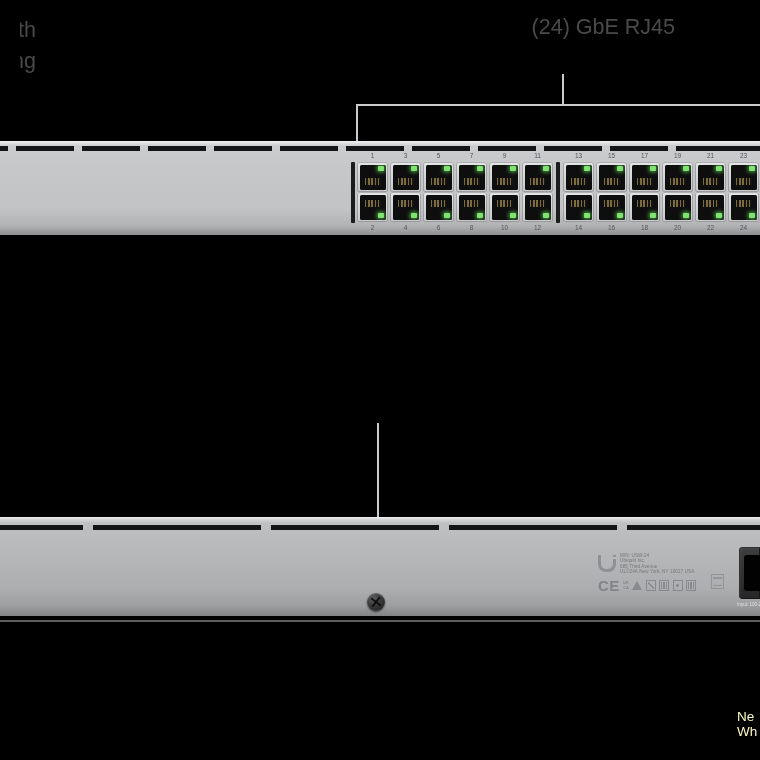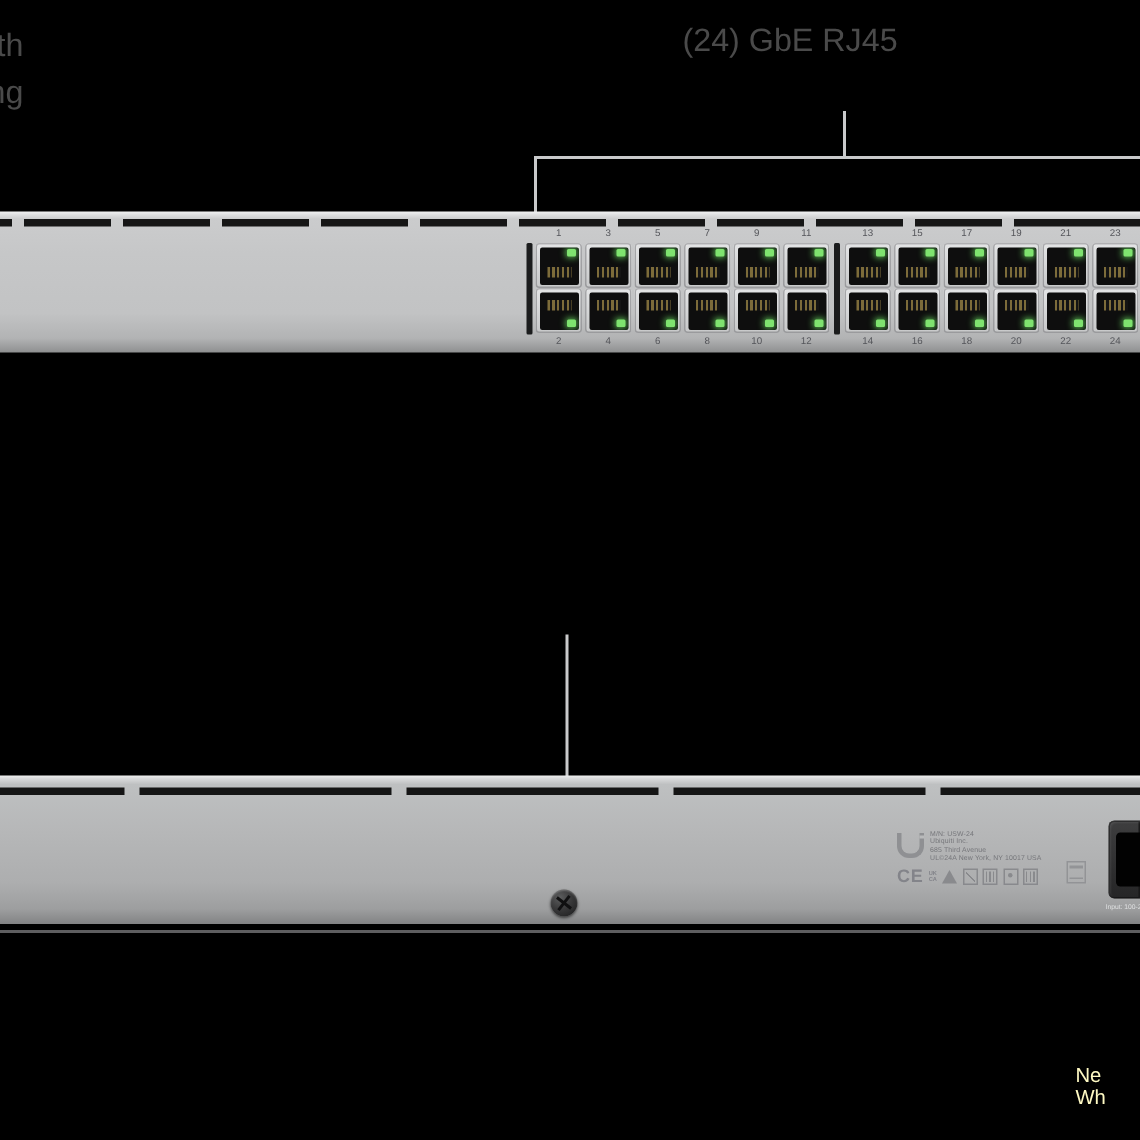--- a/index.html
+++ b/index.html
@@ -1,29 +1,29 @@
 <!DOCTYPE html>
 <html><head>
 <meta charset="utf-8">
 <style>
   html,body{margin:0;padding:0;width:760px;height:760px;background:#000;overflow:hidden;
     font-family:"Liberation Sans",sans-serif;}
   #stage{position:absolute;inset:0;width:760px;height:760px;background:#000000;}
 
   
-  .ann{position:absolute;color:#4a4a4a;font-size:21.5px;line-height:30px;text-align:left;}
+  .ann{position:absolute;color:#4a4a4a;font-size:21.5px;line-height:30px;text-align:right;}
   #ann-ports{left:455px;top:12px;width:220px;}
   #ann-cooling{left:276px;top:394px;width:224px;}
   .ann-line{position:absolute;background:#c9cacb;}
   #ports-connector{left:562px;top:74px;width:2px;height:31px;}
   #ports-bracket-h{left:356px;top:104px;width:404px;height:2px;}
   #ports-bracket-v{left:356px;top:104px;width:2px;height:38px;}
   #cooling-pointer{left:377px;top:423px;width:2px;height:95px;}
 
-  .frag{position:absolute;color:#4a4a4a;white-space:nowrap;}
+  .frag{position:absolute;color:#4a4a4a;white-space:nowrap;margin-left:20px;}
   #frag-tl{left:0;top:15px;width:16px;overflow:hidden;direction:rtl;font-size:21.5px;line-height:31px;}
   #frag-br{left:717px;top:709px;font-size:13.5px;line-height:15px;color:#fef9c3;}
 
   
   #front-panel{position:absolute;left:0;top:141px;width:760px;height:94px;
     background:linear-gradient(180deg,#f2f3f3 0,#e0e1e2 2px,#cbcccd 5px,#c6c7c8 30%,#c2c3c4 72%,#b2b3b4 90%,#8e8f90 100%);}
   .vents{position:absolute;left:0;top:5px;height:5px;width:100%;
     background:repeating-linear-gradient(90deg,#161616 0 58px,rgba(0,0,0,0) 58px 66px);
     background-position:-50px 0;}
   .block-divider{position:absolute;width:4px;height:61px;top:21px;background:#1b1c1d;border-radius:1px;}
@@ -59,21 +59,21 @@
     box-shadow:0 1px 2px rgba(0,0,0,.6),inset 0 1px 1px rgba(255,255,255,.22);}
   #screw:before,#screw:after{content:"";position:absolute;background:#101011;left:3px;right:3px;top:8px;height:2px;}
   #screw:before{transform:rotate(38deg);} #screw:after{transform:rotate(-52deg);}
 
   #label-block{position:absolute;left:598px;top:36px;display:flex;gap:4px;align-items:flex-start;}
   .u-logo{width:12px;height:14px;border:3px solid #8f9093;border-top:none;border-radius:0 0 8px 8px;
     position:relative;margin-top:2px;}
   .u-logo:after{content:"";position:absolute;right:-3px;top:2px;width:3px;height:2px;background:#b9babb;}
   .label-lines{font-size:4.6px;line-height:5.4px;color:#75767a;letter-spacing:.1px;}
   #cert-row{position:absolute;left:598px;top:60px;display:flex;align-items:center;gap:3.5px;color:#83848a;}
-  .cert-text{font-size:12px;font-weight:bold;letter-spacing:.5px;}
+  .cert-text{font-size:15px;font-weight:bold;letter-spacing:.5px;}
   .cert-ukca{font-size:3.8px;line-height:4.2px;font-weight:bold;text-align:center;white-space:pre-line;}
   .cert-box{width:8px;height:9px;border:1px solid #85868a;position:relative;opacity:.9;}
   .cert-box.tri{border:none;width:0;height:0;border-left:5px solid transparent;border-right:5px solid transparent;
     border-bottom:9px solid #85868a;}
   .cert-box.bin:before{content:"";position:absolute;left:1px;right:1px;top:1px;bottom:1px;
     background:linear-gradient(45deg,transparent 44%,#85868a 44% 56%,transparent 56%);}
   .cert-box.grid:before{content:"";position:absolute;left:1px;right:1px;top:1px;bottom:1px;
     background:repeating-linear-gradient(90deg,#85868a 0 1px,transparent 1px 2.5px);}
   .cert-box.dot:before{content:"";position:absolute;left:2px;top:2.5px;width:3px;height:3px;border-radius:50%;background:#85868a;}
 

